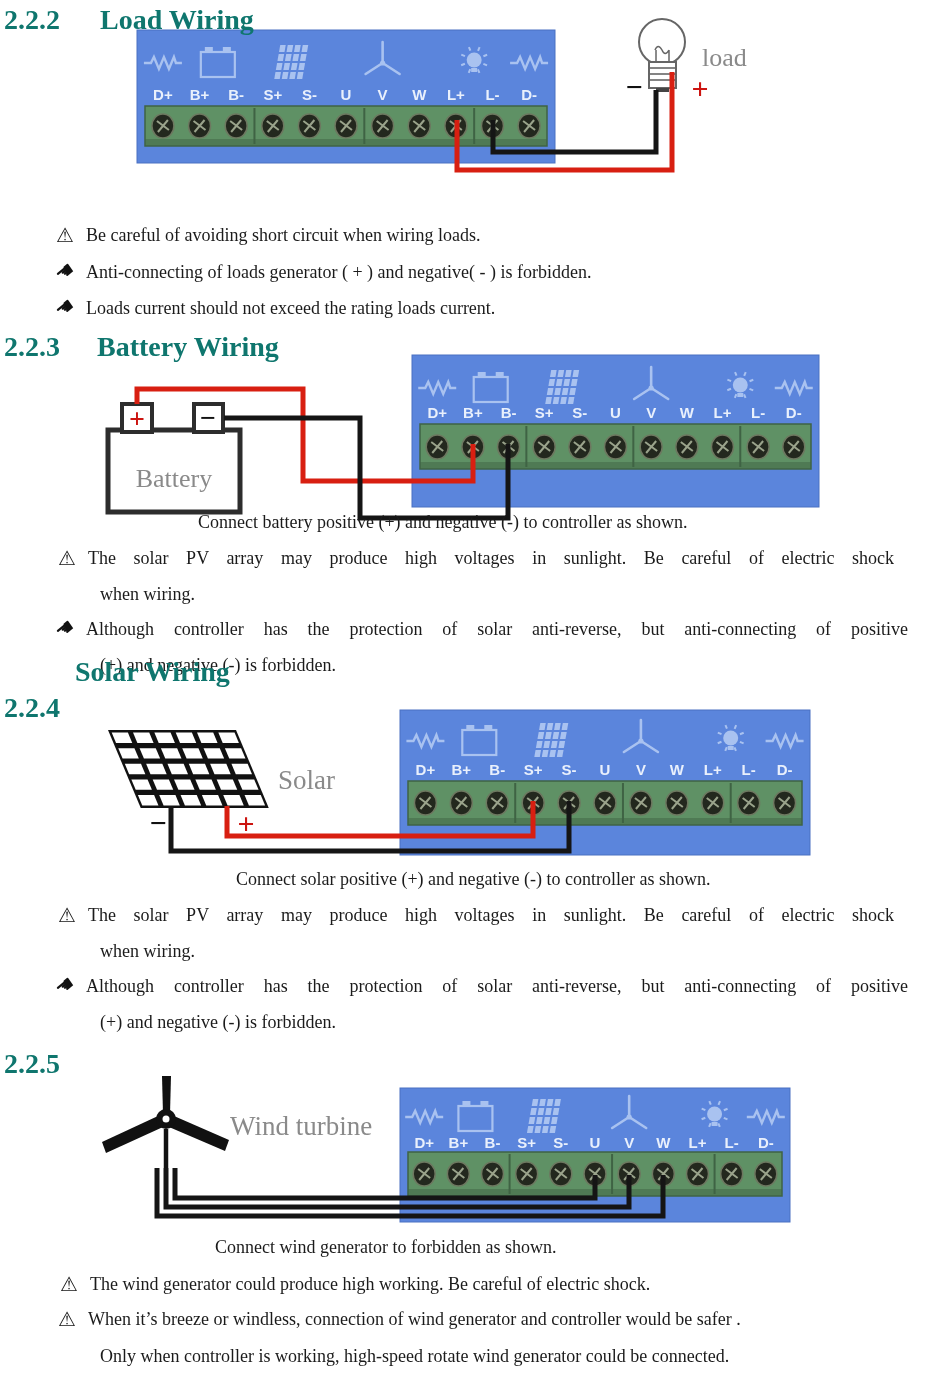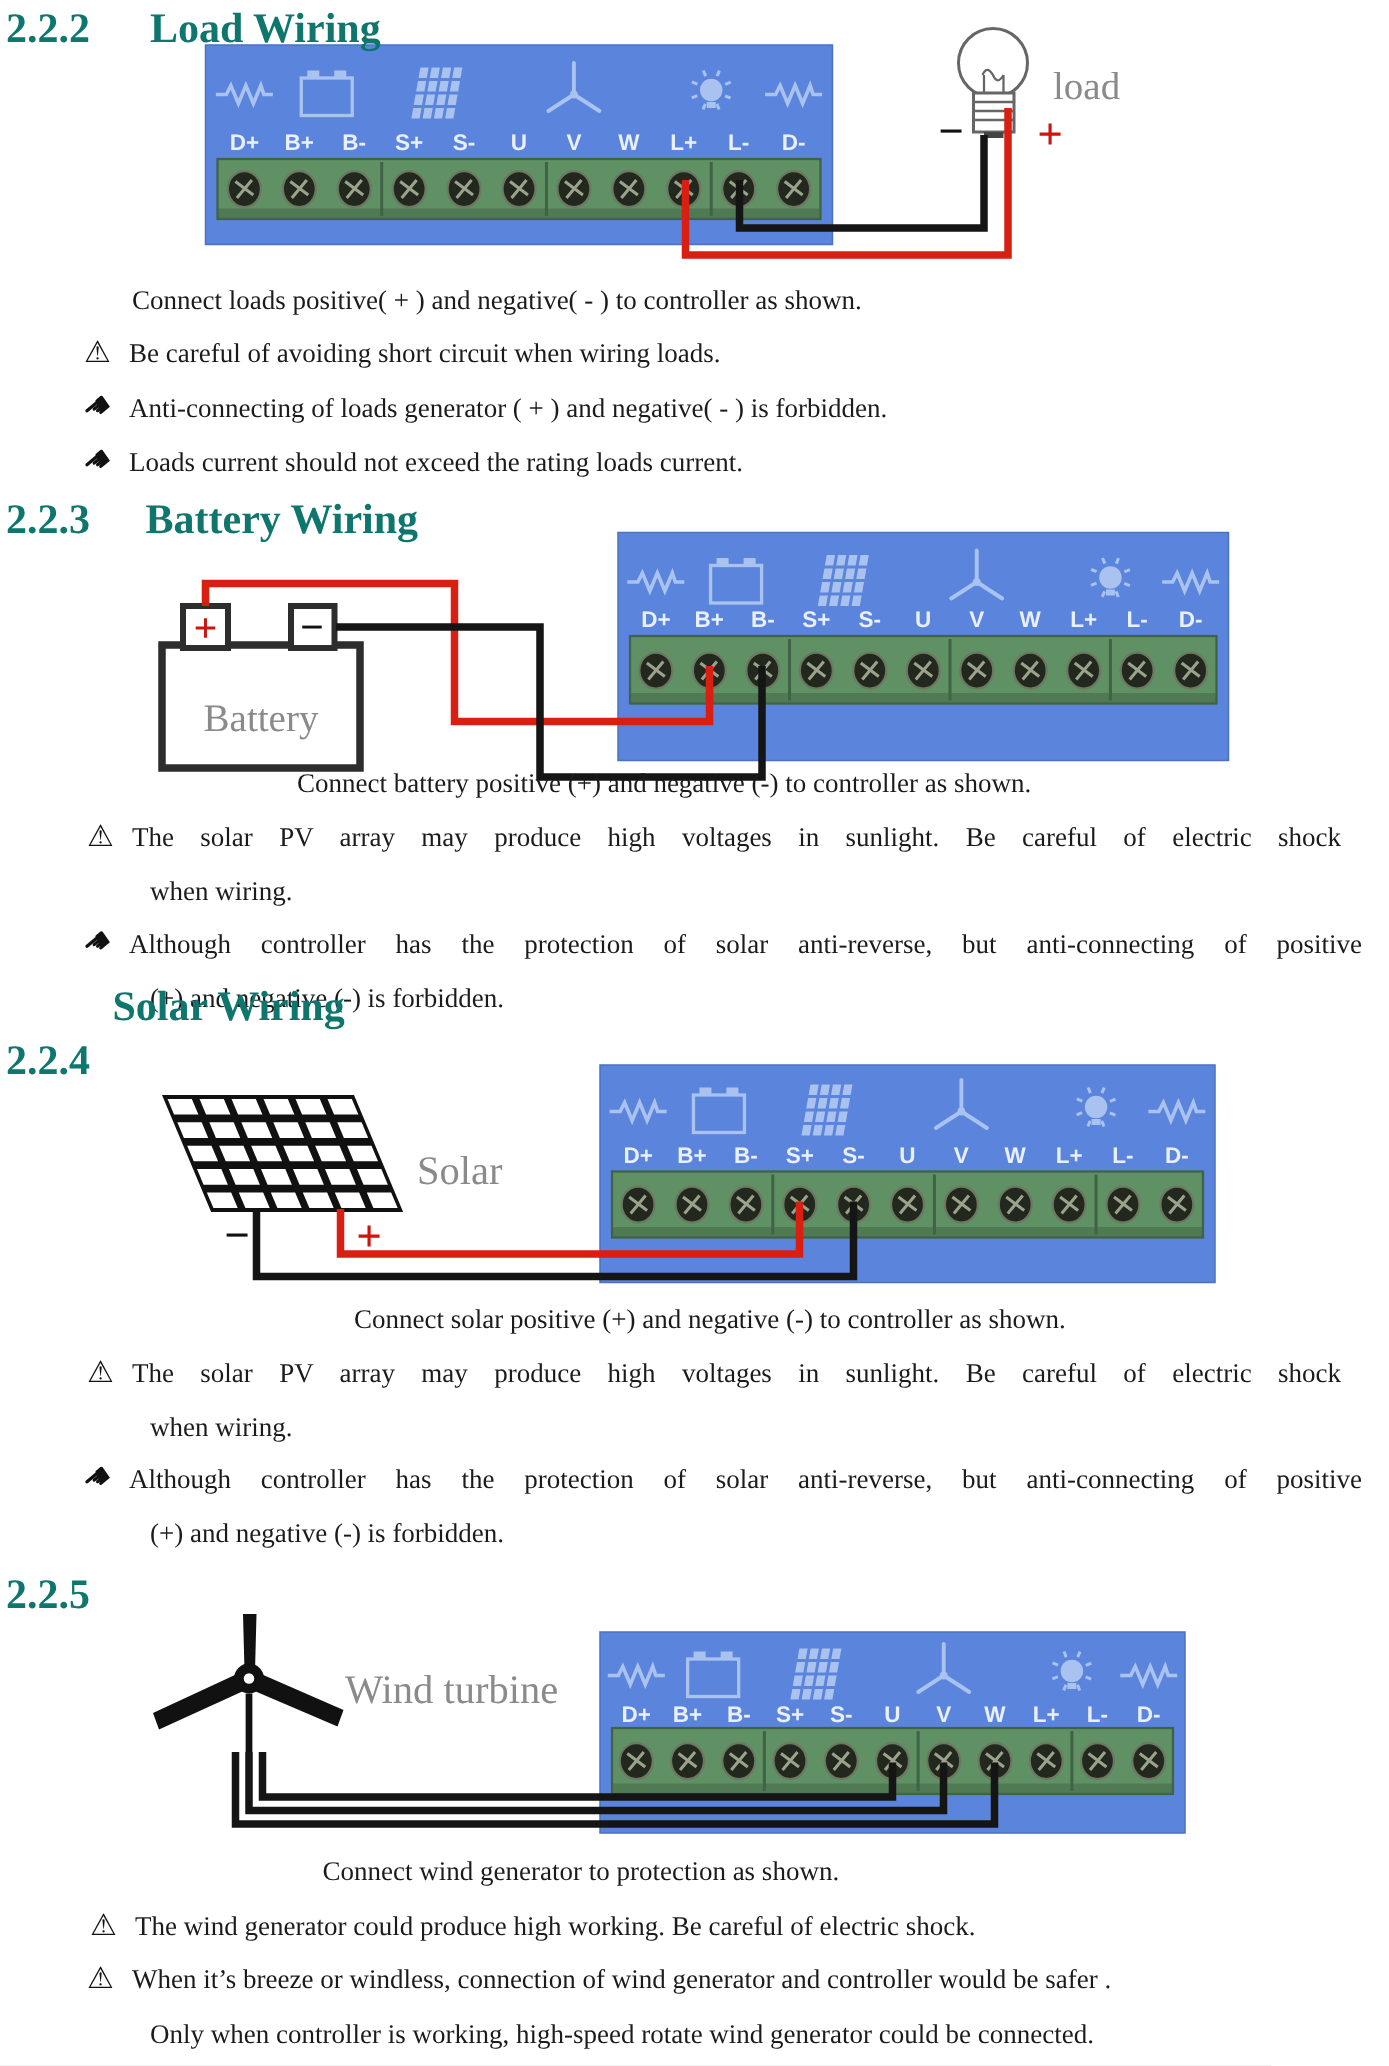--- a/index.html
+++ b/index.html
@@ -540,23 +540,20 @@
       <path d="M224,418 L360,418 L360,518 L508,518 L508,444" stroke="#151515" stroke-width="5" fill="none"></path>
       <path d="M227,806 L227,836 L533,836 L533,801" stroke="#d81f11" stroke-width="5" fill="none"></path>
       <path d="M171,806 L171,851 L569,851 L569,801" stroke="#151515" stroke-width="5" fill="none"></path>
       <path d="M157,1168 L157,1216 L663,1216 L663,1175" stroke="#151515" stroke-width="5" fill="none"></path>
       <path d="M166,1168 L166,1207 L629,1207 L629,1175" stroke="#151515" stroke-width="5" fill="none"></path>
       <path d="M175,1168 L175,1198 L595,1198 L595,1175" stroke="#151515" stroke-width="5" fill="none"></path>
     </svg>
 
   <div class="hd" style="left:4px;top:4px">2.2.2</div>
   <div class="hd" style="left:100px;top:4px">Load Wiring</div>
-  <div class="ln" style="left:88px;top:189px">
-      <span>Connect loads positive( + ) and negative( - ) to controller as shown.</span>
-    </div>
   <div class="ln" style="left:56px;top:224px">
     <span class="icn">⚠</span>
     <span>Be careful of avoiding short circuit when wiring loads.</span>
     </div>
   <div class="ln" style="left:56px;top:261px">
     <span class="icn"><span class="hand-in">☚</span></span>
     <span>Anti-connecting of loads generator ( + ) and negative( - ) is forbidden.</span>
     </div>
   <div class="ln" style="left:56px;top:297px">
     <span class="icn"><span class="hand-in">☚</span></span>
@@ -598,21 +595,21 @@
   <div class="ln" style="left:56px;top:975px">
     <span class="icn"><span class="hand-in">☚</span></span>
     <span class="just2">Although controller has the protection of solar anti-reverse, but anti-connecting of positive</span>
     </div>
   <div class="ln" style="left:100px;top:1011px">
       <span>(+) and negative (-) is forbidden.</span>
     </div>
 
   <div class="hd" style="left:4px;top:1048px">2.2.5</div>
   <div class="ln" style="left:215px;top:1236px">
-      <span>Connect wind generator to protection as shown.</span>
+      <span>Connect wind generator to forbidden as shown.</span>
     </div>
   <div class="ln" style="left:60px;top:1273px">
     <span class="icn">⚠</span>
     <span>The wind generator could produce high working. Be careful of electric shock.</span>
     </div>
   <div class="ln" style="left:58px;top:1308px">
     <span class="icn">⚠</span>
     <span>When it’s breeze or windless, connection of wind generator and controller would be safer .</span>
     </div>
   <div class="ln" style="left:100px;top:1345px">

